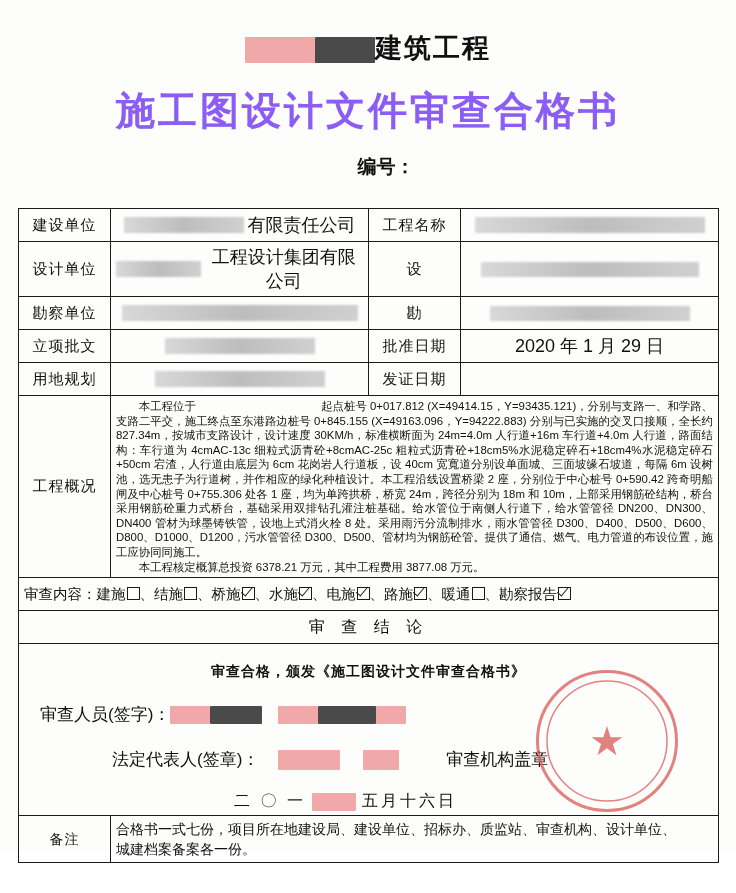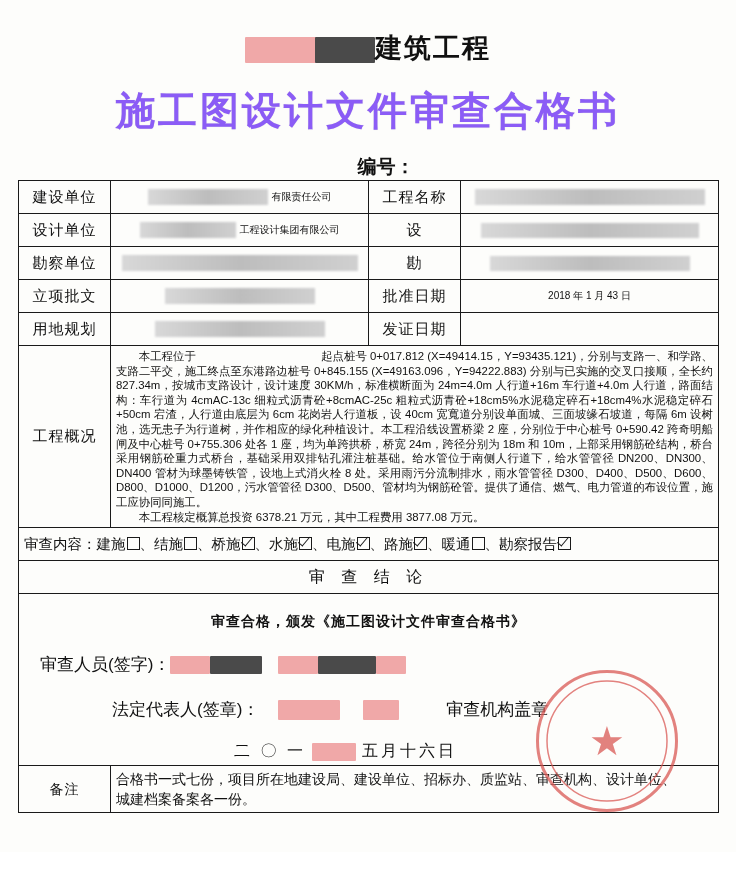--- a/index.html
+++ b/index.html
@@ -71,39 +71,39 @@
     font-weight: bold;
     height: 26px;
     display: flex;
     align-items: center;
     flex-direction: column;
   }
 
   
   table.main {
     width: 700px;
-    margin: 0 auto 0 auto;
+    margin: 28px auto 0 auto;
     border-collapse: collapse;
     table-layout: fixed;
     font-size: 14px;
   }
   table.main td {
     border: 1px solid #1a1a1a;
     padding: 3px 5px;
     vertical-align: middle;
     height: 26px;
   }
   .lbl {
     text-align: center;
     font-size: 15px;
     letter-spacing: 1px;
     white-space: nowrap;
   }
   .val {
-    font-size: 10px;
+    font-size: 18px;
     text-align: center;
   }
   .cellwrap {
     display: flex;
     align-items: center;
     gap: 4px;
   }
   .cellwrap.center { justify-content: center; }
 
   
@@ -292,21 +292,21 @@
 
 
       <tr>
         <td class="lbl">立项批文</td>
         <td class="val">
           <div class="cellwrap center">
             <span class="blur-grey" style="width:150px;height:16px;"></span>
           </div>
         </td>
         <td class="lbl">批准日期</td>
-        <td class="val">2018 年 1 月 43 日</td>
+        <td class="val">2020 年 1 月 29 日</td>
       </tr>
 
       <tr>
         <td class="lbl">用地规划</td>
         <td class="val">
           <div class="cellwrap center">
             <span class="blur-grey" style="width:170px;height:16px;"></span>
           </div>
         </td>
         <td class="lbl">发证日期</td>

